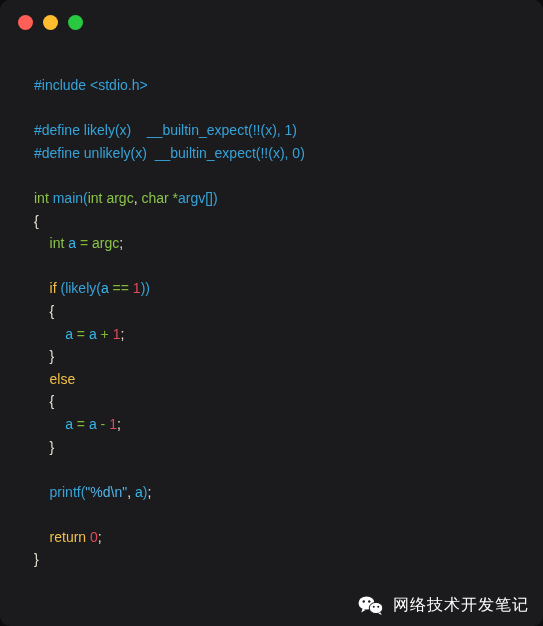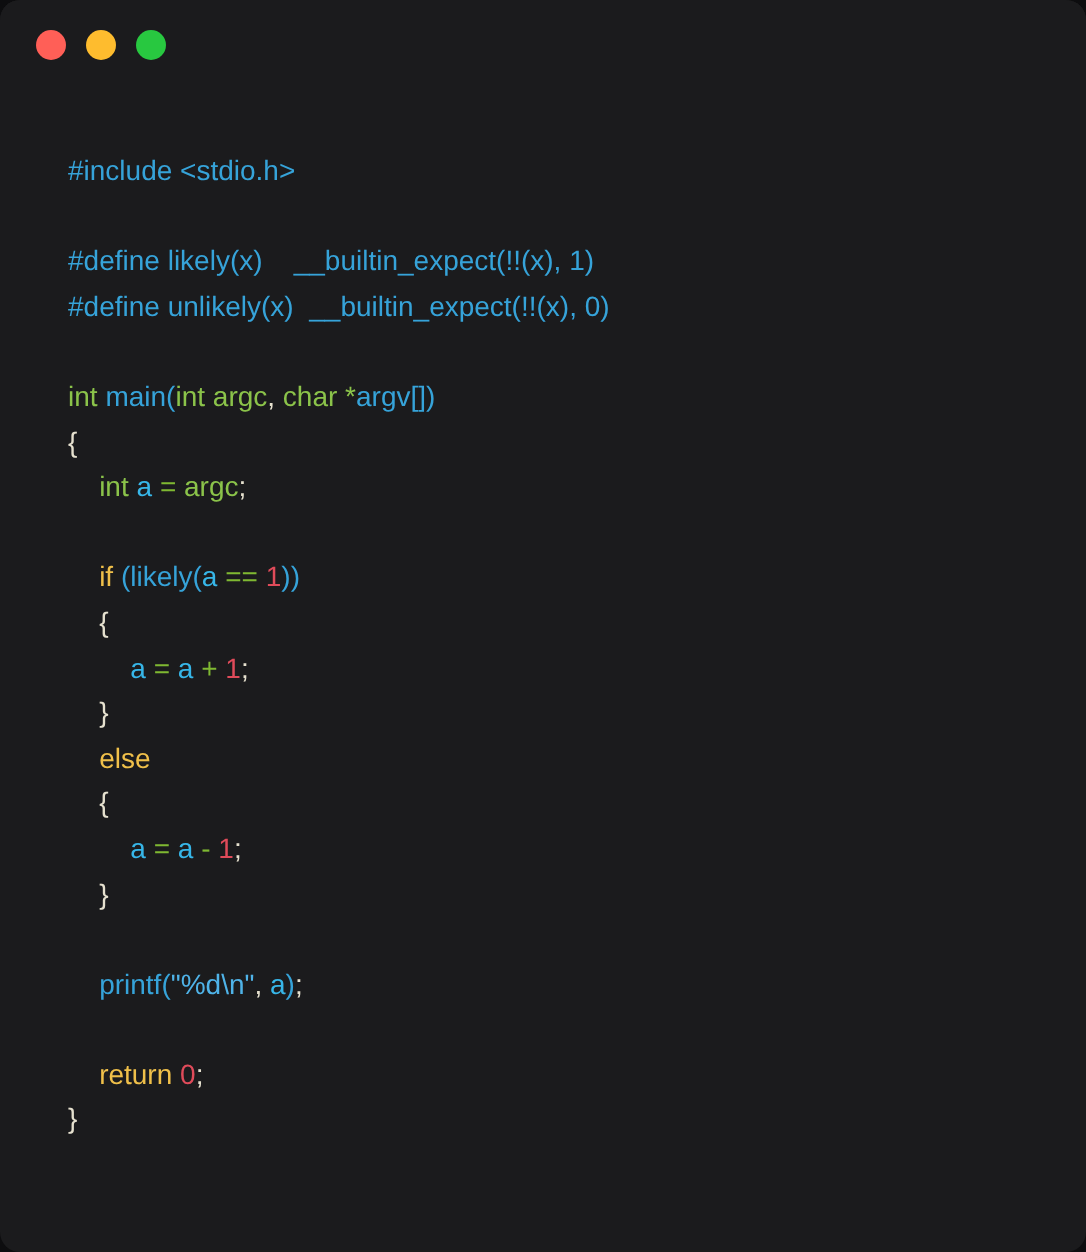--- a/index.html
+++ b/index.html
@@ -121,14 +121,31 @@
     <span class="tok-punc">{</span>
         <span class="tok-var">a</span> <span class="tok-op">=</span> <span class="tok-var">a</span> <span class="tok-op">-</span> <span class="tok-num">1</span><span class="tok-punc">;</span>
     <span class="tok-punc">}</span>
 
     <span class="tok-fn">printf</span><span class="tok-paren">(</span><span class="tok-str">"%d\n"</span><span class="tok-punc">,</span> <span class="tok-var">a</span><span class="tok-paren">)</span><span class="tok-punc">;</span>
 
     <span class="tok-kw">return</span> <span class="tok-num">0</span><span class="tok-punc">;</span>
 <span class="tok-punc">}</span></pre>
   </div>
 
+  <div id="watermark">
+    <span>
+      <svg width="26" height="19" viewBox="0 0 52 38" aria-hidden="true">
+
+        <ellipse cx="17" cy="14" rx="16" ry="13.2" fill="#ffffff"></ellipse>
+        <path d="M9 25 L6.5 33 L15 28 Z" fill="#ffffff"></path>
+        <circle cx="11.5" cy="11" r="2.4" fill="#1b1b1d"></circle>
+        <circle cx="22.5" cy="11" r="2.4" fill="#1b1b1d"></circle>
+
+        <ellipse cx="36" cy="24" rx="13.5" ry="11.2" fill="#ffffff" stroke="#1b1b1d" stroke-width="2"></ellipse>
+        <path d="M44 32 L47.5 38 L41 35 Z" fill="#ffffff"></path>
+        <circle cx="31.5" cy="21.5" r="2" fill="#1b1b1d"></circle>
+        <circle cx="40.5" cy="21.5" r="2" fill="#1b1b1d"></circle>
+      </svg>
+    </span>
+    <span class="wm-text">网络技术开发笔记</span>
+  </div>
 
 </div>
 
 </body></html>

